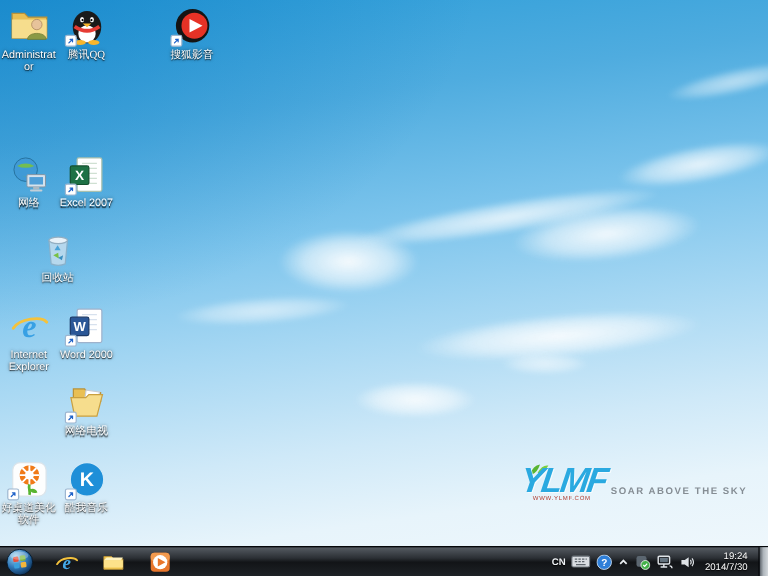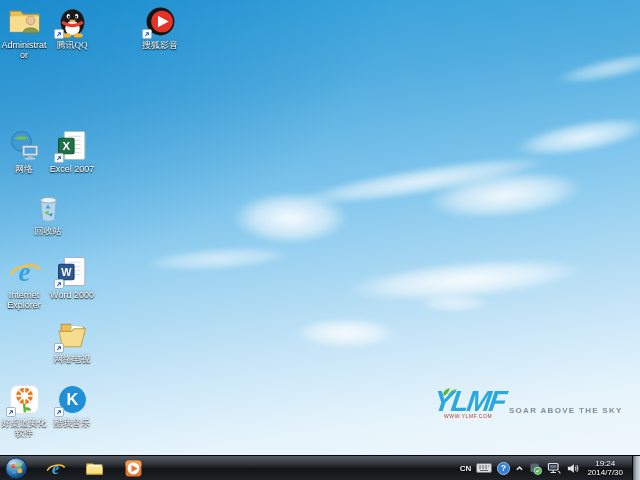--- a/index.html
+++ b/index.html
@@ -43,21 +43,21 @@
   #start-button{width:23px;height:23px;margin-left:5px;cursor:pointer;flex:0 0 auto;}
   #start-button svg{width:100%;height:100%;display:block;}
   #pinned{display:flex;margin-left:13px;gap:11px;align-items:center;}
   .pin-btn{width:28px;height:22px;display:flex;align-items:center;justify-content:center;
       border-radius:2px;cursor:pointer;}
   .pin-btn svg{width:19px;height:19px;display:block;}
   #tray{margin-left:auto;display:flex;align-items:center;gap:5px;}
   #lang-indicator{color:#eef1f4;font-size:8px;font-weight:bold;text-shadow:0 1px 1px #000;cursor:pointer;}
   .tray-ic{cursor:pointer;display:flex;align-items:center;}
   .tray-ic svg{display:block;}
-  #clock{color:#fff;font-size:8px;line-height:9px;text-align:center;margin:0 4px 0 3px;
+  #clock{color:#fff;font-size:8px;line-height:9px;text-align:right;margin:0 4px 0 3px;
       text-shadow:0 1px 1px #000;cursor:pointer;}
   #show-desktop{width:8px;height:25px;flex:0 0 auto;cursor:pointer;
       background:linear-gradient(90deg,#596067 0%,#aeb5bb 45%,#d3d8dc 100%);
       border-left:1px solid #05070a;box-sizing:border-box;}
 </style>
 </head>
 <body>
 
 <div id="screen">
   <div id="desktop">

